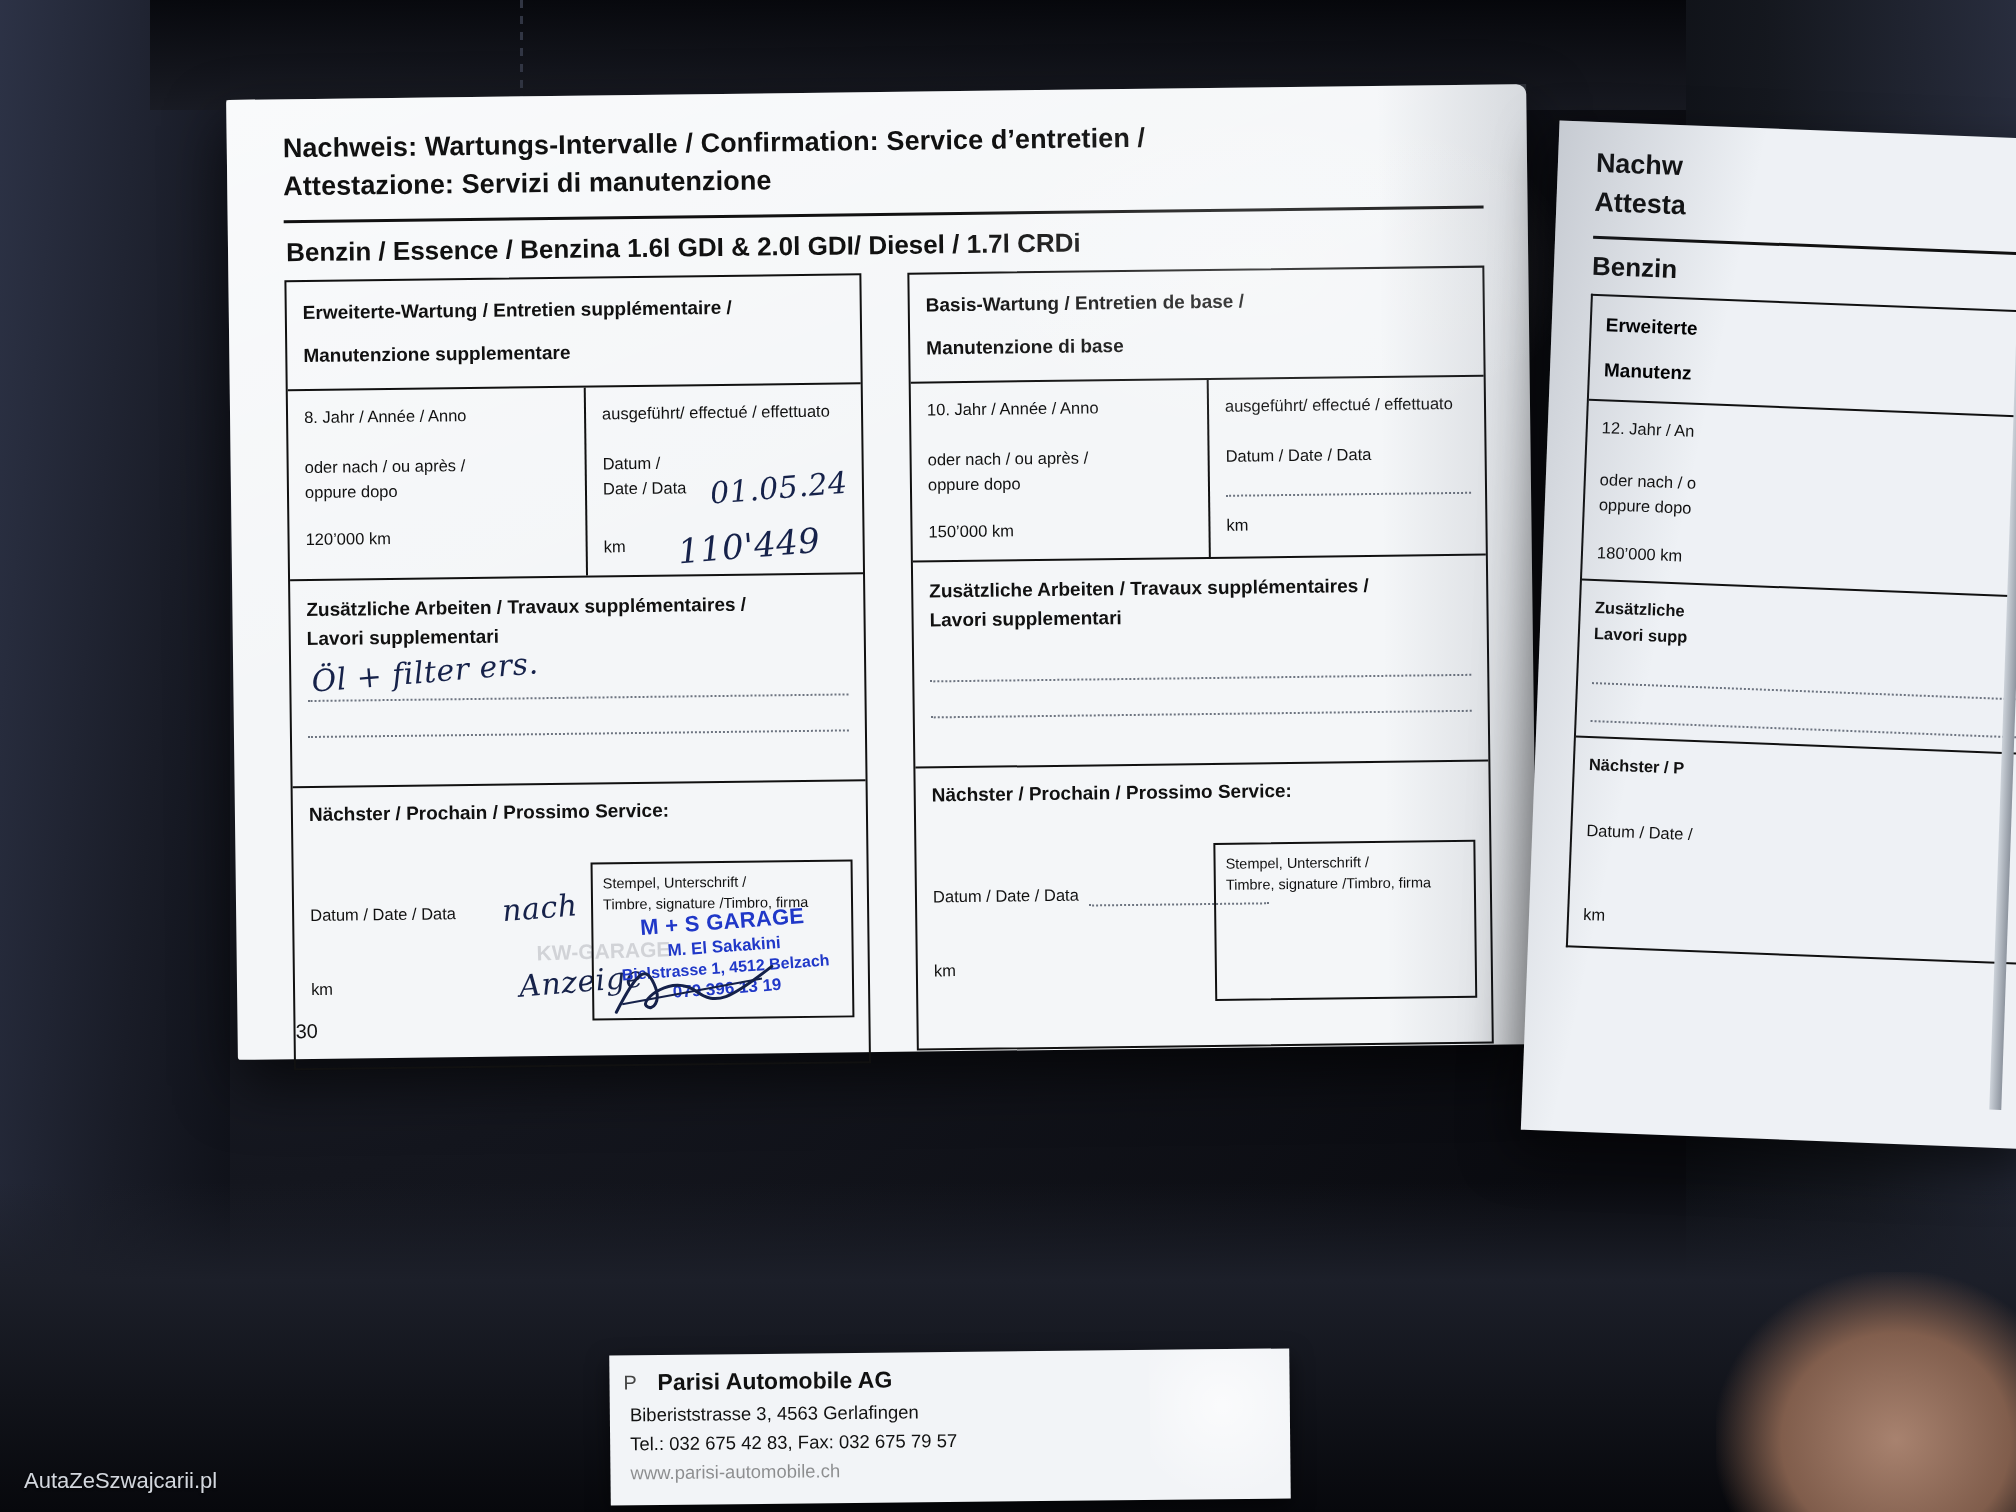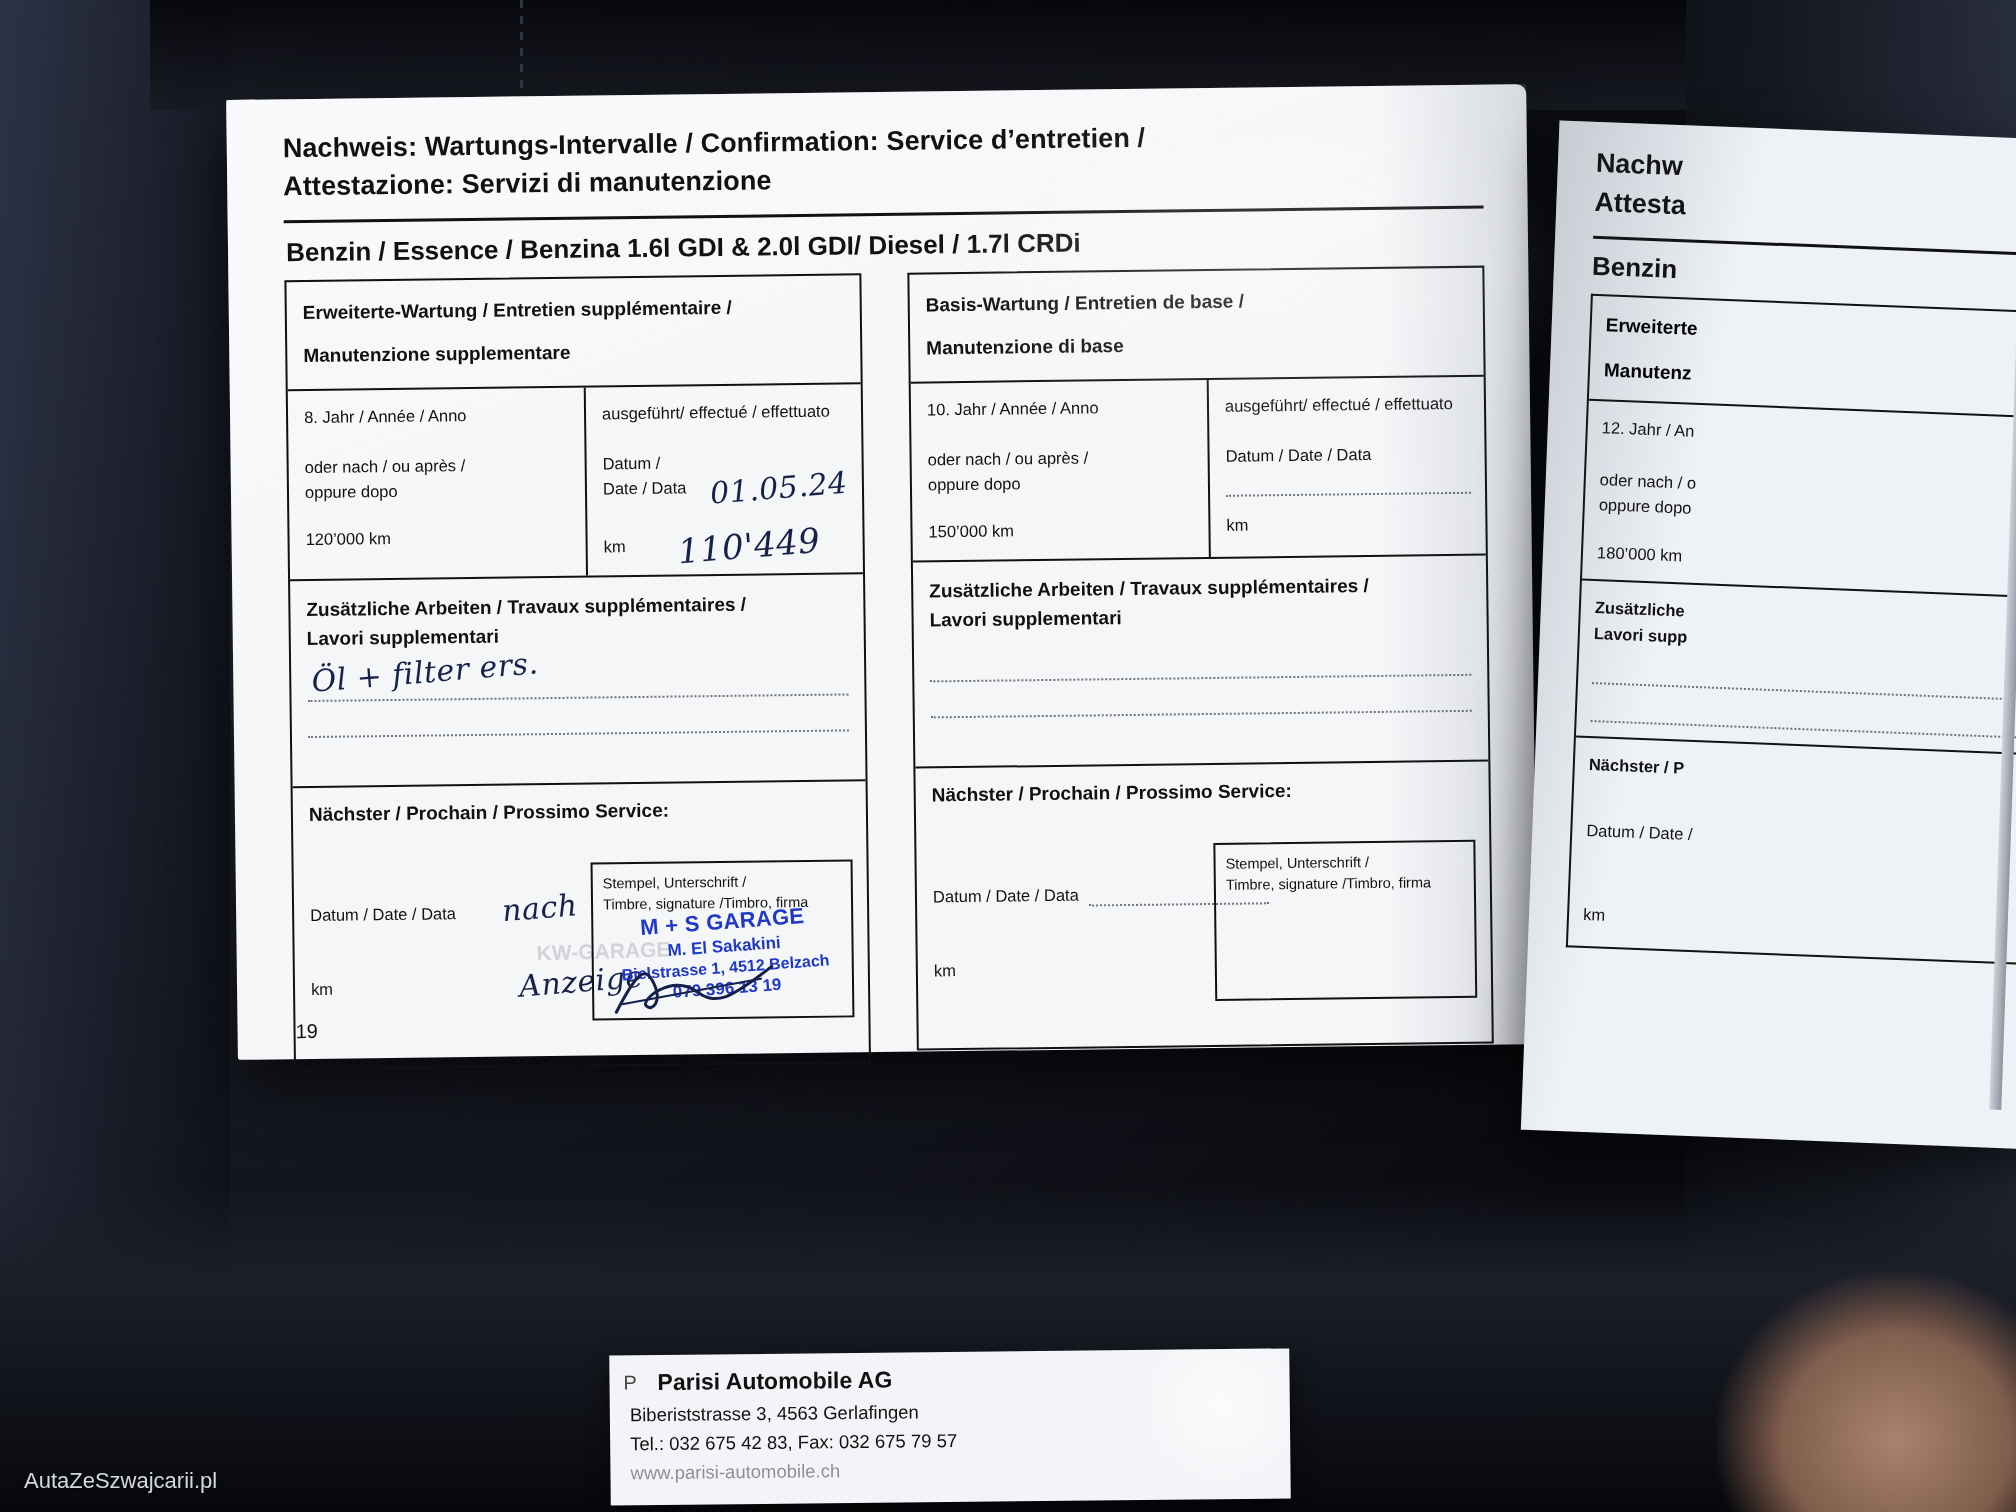--- a/index.html
+++ b/index.html
@@ -348,21 +348,21 @@
             <div class="stamp-box">
               <div class="lbl">Stempel, Unterschrift /</div>
               <div class="lbl">Timbre, signature /Timbro, firma</div>
             </div>
           </div>
         </div>
       </div>
     </div>
 
     <div class="ghost">KW-GARAGE</div>
-    <div class="pageno">19</div>
+    <div class="pageno">30</div>
   </div>
 </div>
 
 <div class="page-right">
   <div class="pr-inner">
     <div class="pr-title">Nachw</div>
     <div class="pr-title">Attesta</div>
     <div class="pr-rule"></div>
     <div class="pr-engine">Benzin</div>
     <div class="pr-box">

